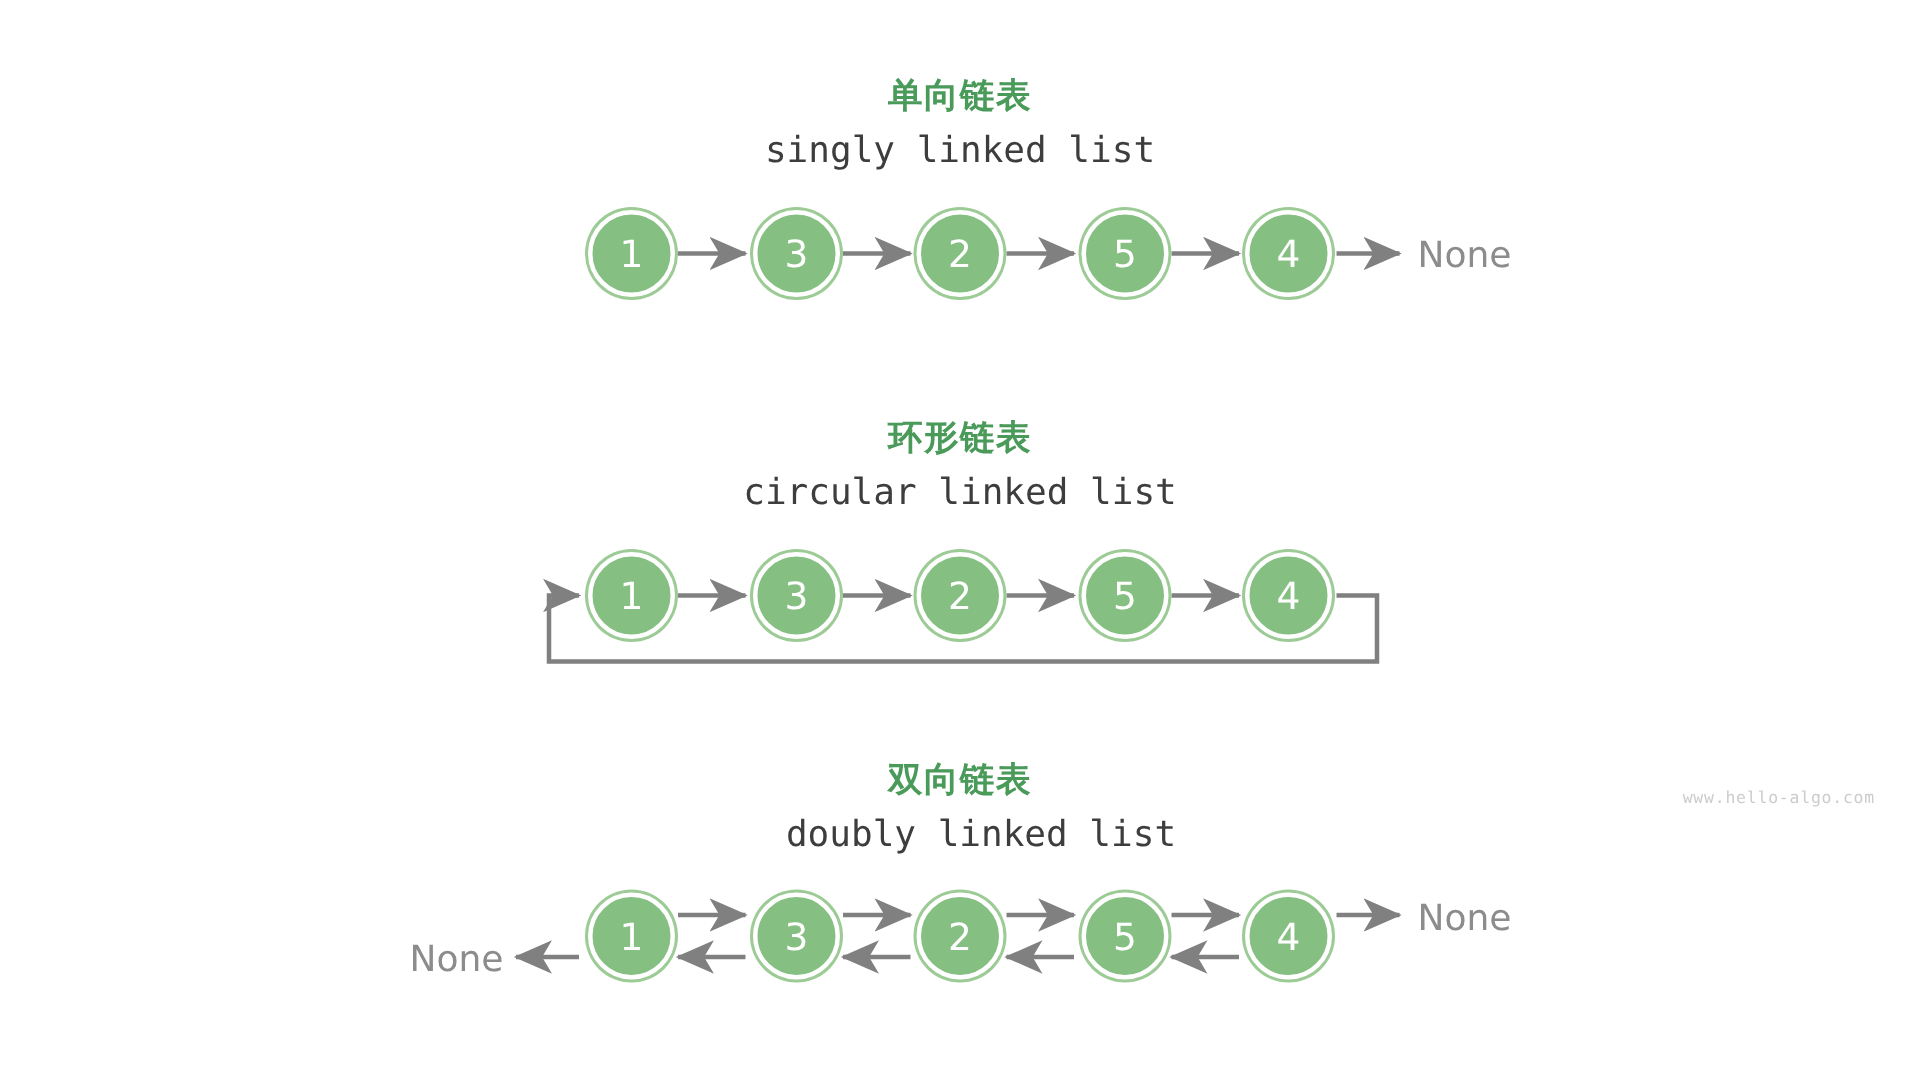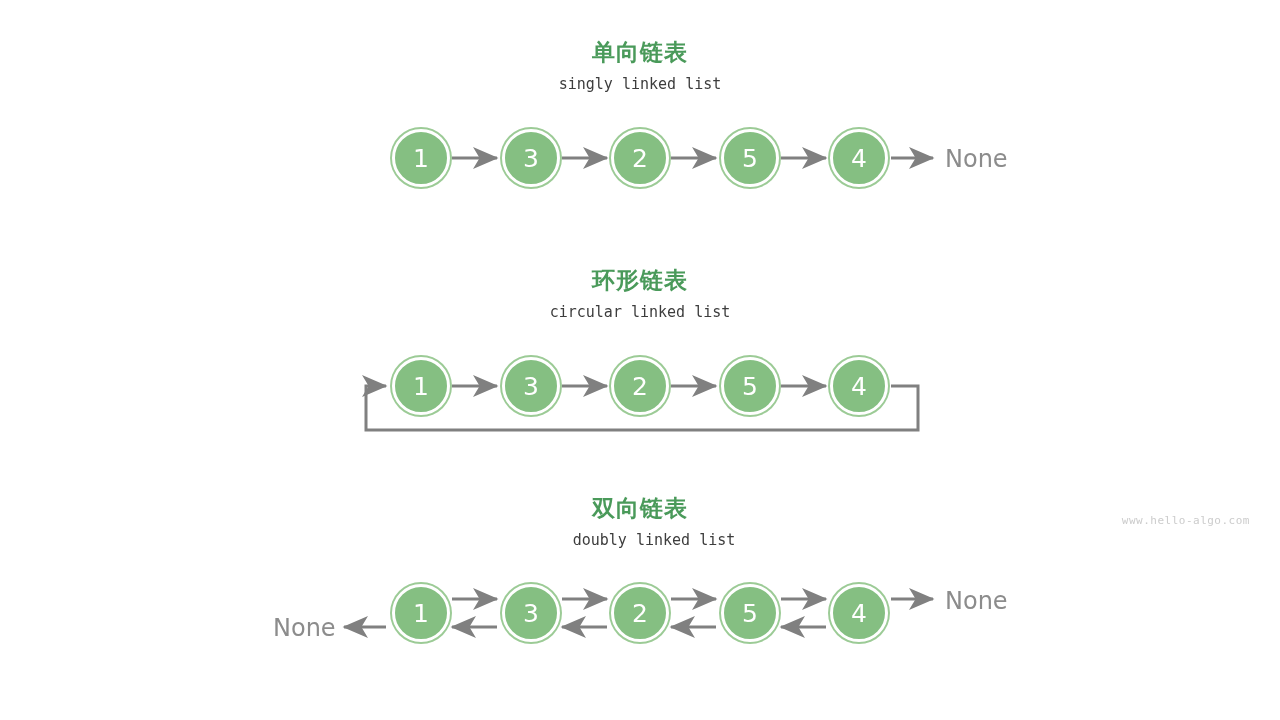--- a/index.html
+++ b/index.html
@@ -10,21 +10,21 @@
   body {
     width: 1280px;
     height: 720px;
     position: relative;
     overflow: hidden;
     font-family: "Liberation Sans", sans-serif;
   }
 
   .canvas {
     position: absolute;
-    left: 0; top: 1px;
+    left: 0; top: 12px;
     width: 1280px;
     height: 544px;
   }
 
   .section {
     position: absolute;
     left: 0;
     width: 1280px;
   }
 
@@ -39,21 +39,21 @@
     letter-spacing: 1px;
     white-space: nowrap;
   }
 
   .title-en {
     position: absolute;
     width: 1280px;
     text-align: center;
     color: #3d3d3d;
     font-family: "DejaVu Sans Mono", "Liberation Mono", monospace;
-    font-size: 15px;
+    font-size: 24px;
     white-space: nowrap;
   }
 
   .node {
     position: absolute;
     width: 58px;
     height: 58px;
     border-radius: 50%;
     background: #85bf82;
     border: 3px solid #ffffff;

